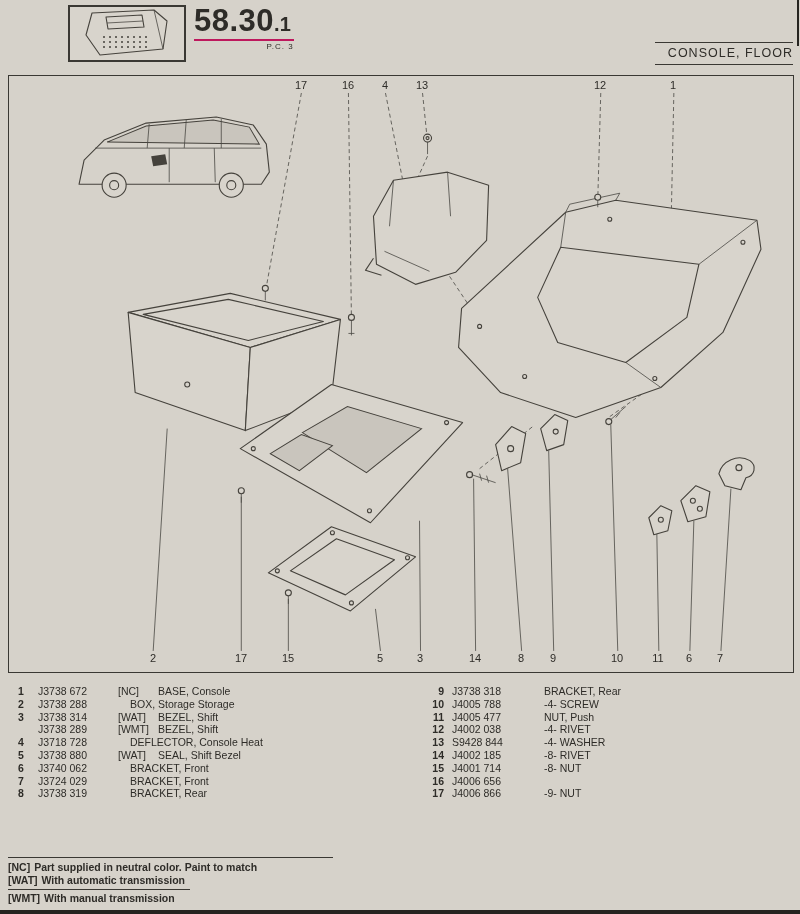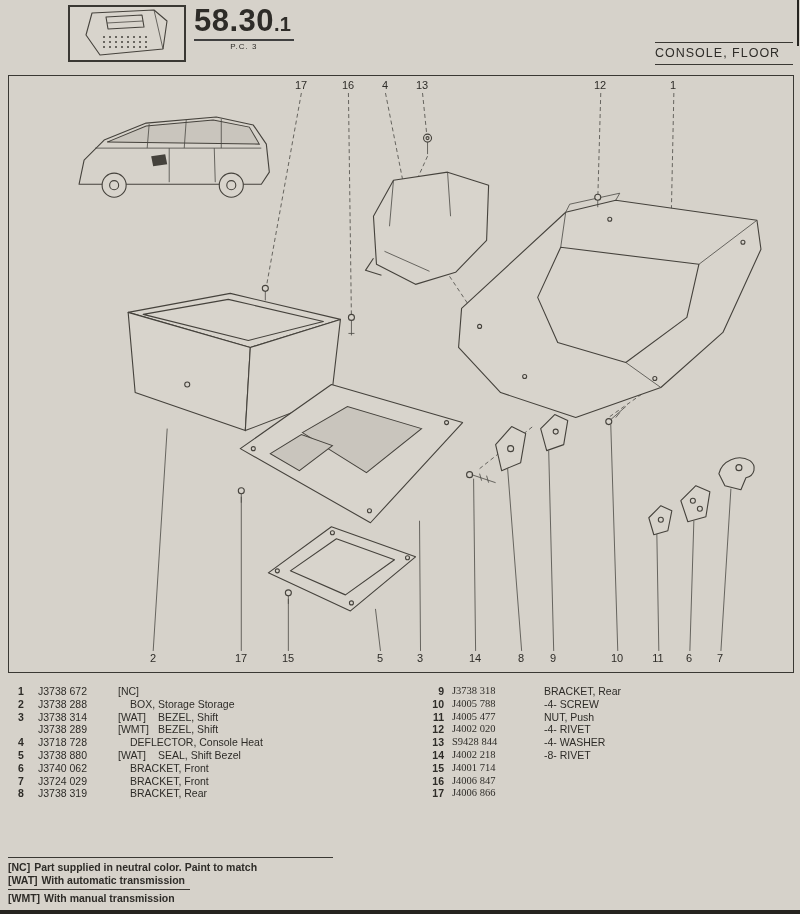--- a/index.html
+++ b/index.html
@@ -8,43 +8,43 @@
     font-family:"Liberation Sans","DejaVu Sans",sans-serif;
     background:#d6d2ca; color:#2e2c28;
     position:relative; overflow:hidden;
   }
   .page { position:absolute; inset:0; }
 
   
   .thumb-box { position:absolute; left:68px; top:5px; width:118px; height:57px; border:2px solid #3a3833; background:#d8d4cc; }
   .thumb-box svg { width:100%; height:100%; }
   .section-no { position:absolute; left:194px; top:3px; }
-  .sec-line { display:inline-block; border-bottom:2px solid #404040; padding-right:3px; }
+  .sec-line { display:inline-block; border-bottom:2px solid #be185d; padding-right:3px; }
   .sec-big { font-size:31px; font-weight:bold; letter-spacing:.5px; }
   .sec-small { font-size:20px; font-weight:bold; }
-  .pc-code { font-size:8px; letter-spacing:1px; text-align:center; margin-top:1px; }
-  .title-block { position:absolute; left:655px; top:42px; width:138px; text-align:left; }
+  .pc-code { font-size:8px; letter-spacing:1px; text-align:right; margin-top:1px; }
+  .title-block { position:absolute; left:655px; top:42px; width:138px; text-align:right; }
   .title-rule { border-top:1.5px solid #3a3833; }
   .title-text { font-size:12.5px; letter-spacing:1px; padding:3px 0 4px; white-space:nowrap; }
 
   
   .diagram-box { position:absolute; left:8px; top:75px; width:786px; height:598px; border:1.5px solid #3a3833; }
   .diagram-svg { position:absolute; inset:0; width:100%; height:100%; }
   .callout { position:absolute; font-size:11px; transform:translateX(-50%); color:#2e2c28; }
 
   
   .plist { position:absolute; left:0; top:685px; width:800px; display:flex; font-size:10.5px; line-height:12.8px; }
   .pcol { display:flex; flex-direction:column; }
   .pcol.left { width:412px; padding-left:18px; }
   .pcol.right { flex:1; padding-left:18px; }
   .prow { display:flex; white-space:nowrap; }
   .c-ref { width:20px; font-weight:bold; }
   .c-ref.r { width:14px; text-align:right; margin-right:8px; }
   .c-pn { width:80px; }
-  .pcol.right .c-pn { width:92px;font-family:Liberation Serif, serif; }
+  .pcol.right .c-pn { width:92px; }
   .c-q { width:40px; }
   .c-q:empty { width:12px; }
   .c-d { flex:1; }
 
   
   .notes { position:absolute; left:8px; top:857px; width:784px; font-size:10.5px; }
   .note-rule-1 { width:325px; border-top:1px solid #3a3833; margin-bottom:3px; }
   .note-rule-2 { width:182px; border-top:1px solid #3a3833; margin:2px 0; }
   .note-row { line-height:13px; white-space:nowrap;font-weight:bold; }
   .note-tag { display:inline-block; margin-right:4px; }
@@ -290,20 +290,21 @@
     <div class="callout" style="left:680px; top:576px;">6</div>
     <div class="callout" style="left:711px; top:576px;">7</div>
   </div>
 
   <div class="plist">
     <div class="pcol left">
       <div class="prow">
         <span class="c-ref">1</span>
         <span class="c-pn">J3738 672</span>
         <span class="c-q">[NC]</span>
+        <span class="c-d">BASE, Console</span>
       </div>
       <div class="prow">
         <span class="c-ref">2</span>
         <span class="c-pn">J3738 288</span>
         <span class="c-q"></span>
         <span class="c-d">BOX, Storage Storage</span>
       </div>
       <div class="prow">
         <span class="c-ref">3</span>
         <span class="c-pn">J3738 314</span>
@@ -359,44 +360,46 @@
         <span class="c-pn">J4005 788</span>
         <span class="c-d">-4- SCREW</span>
       </div>
       <div class="prow">
         <span class="c-ref r">11</span>
         <span class="c-pn">J4005 477</span>
         <span class="c-d">NUT, Push</span>
       </div>
       <div class="prow">
         <span class="c-ref r">12</span>
-        <span class="c-pn">J4002 020</span>
+        <span class="c-pn">J4002 038</span>
         <span class="c-d">-4- RIVET</span>
       </div>
       <div class="prow">
         <span class="c-ref r">13</span>
         <span class="c-pn">S9428 844</span>
         <span class="c-d">-4- WASHER</span>
       </div>
       <div class="prow">
         <span class="c-ref r">14</span>
-        <span class="c-pn">J4002 218</span>
+        <span class="c-pn">J4002 185</span>
         <span class="c-d">-8- RIVET</span>
       </div>
       <div class="prow">
         <span class="c-ref r">15</span>
         <span class="c-pn">J4001 714</span>
+        <span class="c-d">-8- NUT</span>
       </div>
       <div class="prow">
         <span class="c-ref r">16</span>
-        <span class="c-pn">J4006 847</span>
+        <span class="c-pn">J4006 656</span>
       </div>
       <div class="prow">
         <span class="c-ref r">17</span>
         <span class="c-pn">J4006 866</span>
+        <span class="c-d">-9- NUT</span>
       </div>
     </div>
   </div>
 
   <div class="notes">
     <div class="note-rule-1"></div>
     <div class="note-row">
       <span class="note-tag">[NC]</span><span>Part supplied in neutral color. Paint to match</span>
     </div>
     <div class="note-row">

